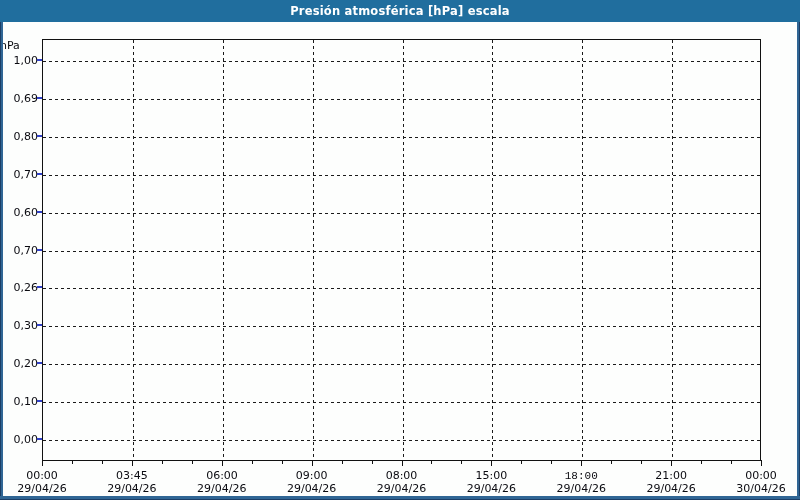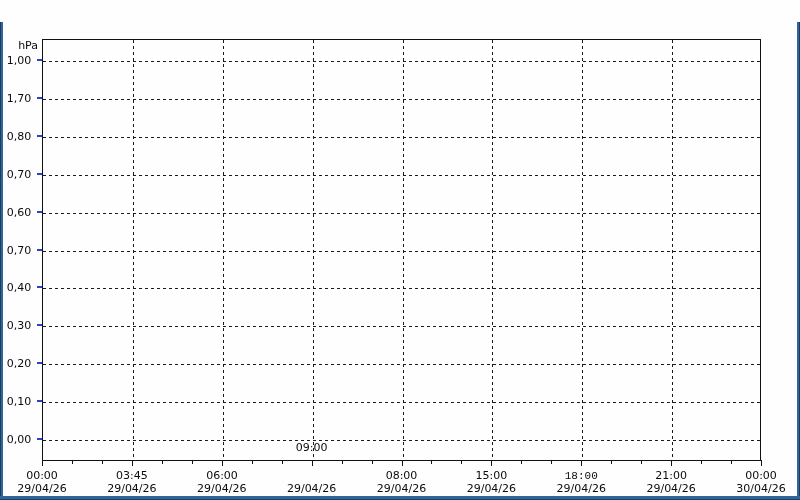--- a/index.html
+++ b/index.html
@@ -33,38 +33,41 @@
   }
   .hgrid {
     position:absolute; left:0; width:100%; height:1px;
     background:repeating-linear-gradient(to right,#1a1a1a 0 3px,transparent 3px 6px);
   }
   .vgrid {
     position:absolute; top:0; height:100%; width:1px;
     background:repeating-linear-gradient(to bottom,#1a1a1a 0 3px,transparent 3px 6px);
   }
   .ylab {
-    position:absolute; left:0; width:38px; text-align:center;
+    position:absolute; left:0; width:38px; text-align:right;
     font-size:11px; line-height:13px; white-space:nowrap;
   }
   .unit-label {
-    position:absolute; left:0; top:39px; width:38px; text-align:right;
+    position:absolute; left:0; top:39px; width:38px; text-align:left;
     font-size:11px; line-height:13px;
   }
   .ytick { position:absolute; background:#3040c8; width:5px; height:2px; }
   .xtick { position:absolute; background:#111111; width:1px; }
   .xlab-time, .xlab-date {
     position:absolute; width:68px; text-align:center;
     font-size:11px; line-height:12px; white-space:nowrap;
   }
 </style>
 </head>
 <body>
 
 <div class="window" style="background: rgb(253, 254, 253);">
+  <div class="titlebar" style="background: rgb(32, 110, 158);">
+    <span>Presión atmosférica [hPa] escala</span>
+  </div>
 
   <div class="unit-label">hPa</div>
 
   <div class="plot" id="plot-area">
       <div class="hgrid" style="top: 21px;"></div>
       <div class="hgrid" style="top: 59px;"></div>
       <div class="hgrid" style="top: 97px;"></div>
       <div class="hgrid" style="top: 135px;"></div>
       <div class="hgrid" style="top: 173px;"></div>
       <div class="hgrid" style="top: 211px;"></div>
@@ -78,51 +81,51 @@
       <div class="vgrid" style="left: 269.625px;"></div>
       <div class="vgrid" style="left: 359.5px;"></div>
       <div class="vgrid" style="left: 449.375px;"></div>
       <div class="vgrid" style="left: 539.25px;"></div>
       <div class="vgrid" style="left: 629.125px;"></div>
     </div>
 
   <div id="axis-layer">
       <div class="ylab" style="top: 54px;">1,00</div>
       <div class="ytick" style="left: 37px; top: 59px; background: rgb(48, 64, 200);"></div>
-      <div class="ylab" style="top: 92px;">1,70</div>
+      <div class="ylab" style="top: 92px;">0,69</div>
       <div class="ytick" style="left: 37px; top: 97px; background: rgb(48, 64, 200);"></div>
       <div class="ylab" style="top: 130px;">0,80</div>
       <div class="ytick" style="left: 37px; top: 135px; background: rgb(48, 64, 200);"></div>
       <div class="ylab" style="top: 168px;">0,70</div>
       <div class="ytick" style="left: 37px; top: 173px; background: rgb(48, 64, 200);"></div>
       <div class="ylab" style="top: 206px;">0,60</div>
       <div class="ytick" style="left: 37px; top: 211px; background: rgb(48, 64, 200);"></div>
       <div class="ylab" style="top: 244px;">0,70</div>
       <div class="ytick" style="left: 37px; top: 249px; background: rgb(48, 64, 200);"></div>
-      <div class="ylab" style="top: 281px;">0,40</div>
+      <div class="ylab" style="top: 281px;">0,26</div>
       <div class="ytick" style="left: 37px; top: 286px; background: rgb(48, 64, 200);"></div>
       <div class="ylab" style="top: 319px;">0,30</div>
       <div class="ytick" style="left: 37px; top: 324px; background: rgb(48, 64, 200);"></div>
       <div class="ylab" style="top: 357px;">0,20</div>
       <div class="ytick" style="left: 37px; top: 362px; background: rgb(48, 64, 200);"></div>
       <div class="ylab" style="top: 395px;">0,10</div>
       <div class="ytick" style="left: 37px; top: 400px; background: rgb(48, 64, 200);"></div>
       <div class="ylab" style="top: 433px;">0,00</div>
       <div class="ytick" style="left: 37px; top: 438px; background: rgb(48, 64, 200);"></div>
       <div class="xtick" style="left: 42px; top: 460px; height: 6px;"></div>
       <div class="xlab-time" style="left: 8px; top: 470px;">00:00</div>
       <div class="xlab-date" style="left: 8px; top: 483px;">29/04/26</div>
       <div class="xtick" style="left: 131.875px; top: 460px; height: 6px;"></div>
       <div class="xlab-time" style="left: 97.875px; top: 470px;">03:45</div>
       <div class="xlab-date" style="left: 97.875px; top: 483px;">29/04/26</div>
       <div class="xtick" style="left: 221.75px; top: 460px; height: 6px;"></div>
       <div class="xlab-time" style="left: 188px; top: 470px;">06:00</div>
       <div class="xlab-date" style="left: 187.75px; top: 483px;">29/04/26</div>
       <div class="xtick" style="left: 311.625px; top: 460px; height: 6px;"></div>
-      <div class="xlab-time" style="left: 277.625px; top: 442px;">09:00</div>
+      <div class="xlab-time" style="left: 277.625px; top: 470px;">09:00</div>
       <div class="xlab-date" style="left: 277.625px; top: 483px;">29/04/26</div>
       <div class="xtick" style="left: 401.5px; top: 460px; height: 6px;"></div>
       <div class="xlab-time" style="left: 367.5px; top: 470px;">08:00</div>
       <div class="xlab-date" style="left: 367.5px; top: 483px;">29/04/26</div>
       <div class="xtick" style="left: 491.375px; top: 460px; height: 6px;"></div>
       <div class="xlab-time" style="left: 457.375px; top: 470px;">15:00</div>
       <div class="xlab-date" style="left: 457.375px; top: 483px;">29/04/26</div>
       <div class="xtick" style="left: 581.25px; top: 460px; height: 6px;"></div>
       <div class="xlab-time" style="left: 547.25px; top: 470px; font-family: Liberation Mono, monospace;">18:00</div>
       <div class="xlab-date" style="left: 547.25px; top: 483px;">29/04/26</div>

